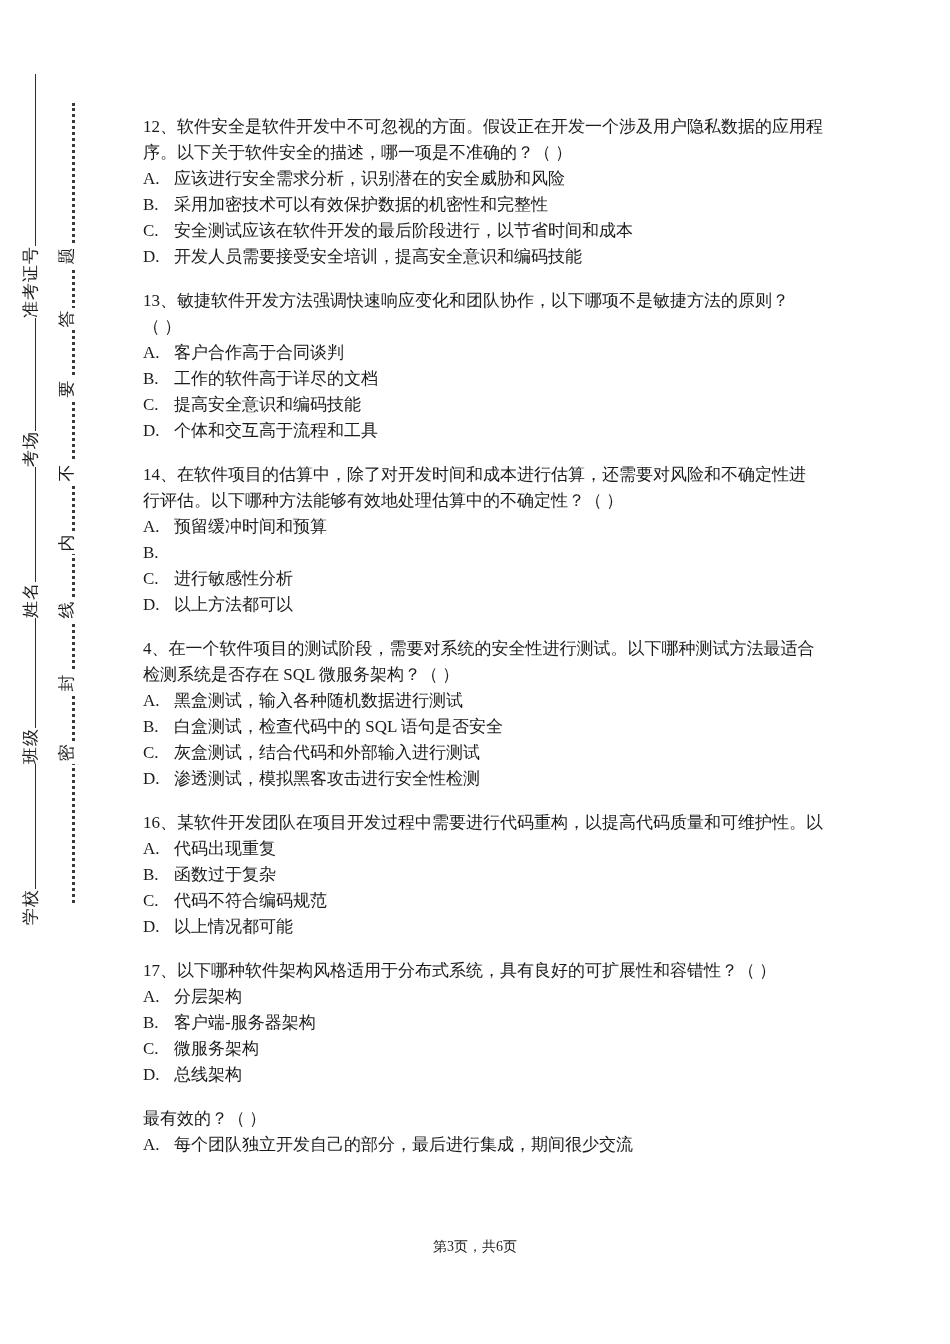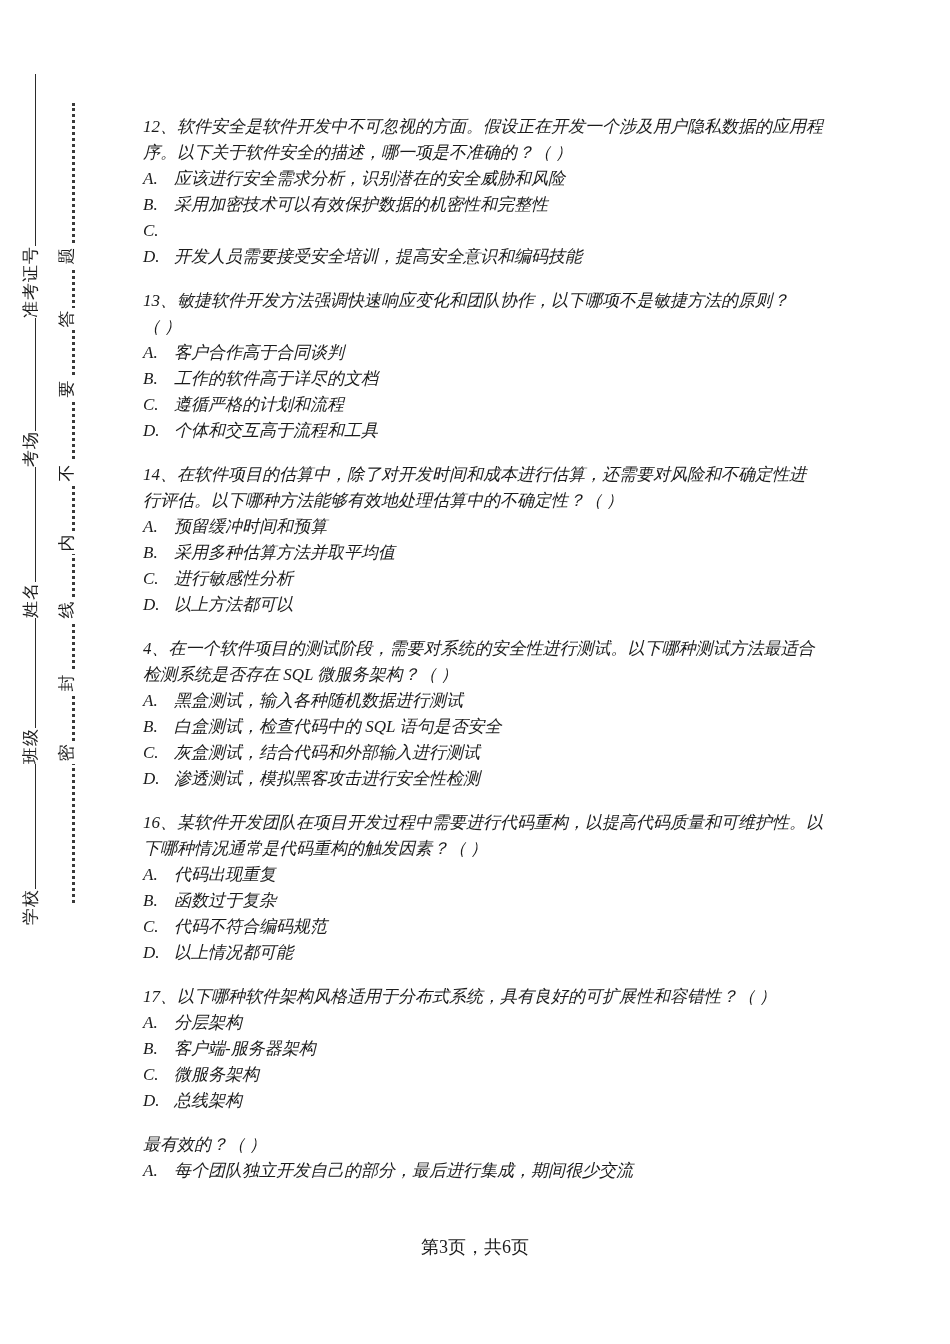--- a/index.html
+++ b/index.html
@@ -29,30 +29,30 @@
     background:#ffffff;text-align:center;
     font-size:17px;line-height:20px;
     transform:rotate(-90deg);
   }
 
   
   .content{
     position:absolute;left:143px;top:114px;width:695px;
     font-size:17px;line-height:26px;
   }
-  .question{margin:0 0 18px 0;font-style:italic;}
+  .question{margin:0 0 18px 0;}
   .stem-line{white-space:nowrap;}
   .opt{display:flex;white-space:nowrap;}
   .opt-letter{flex:0 0 31px;}
   .opt-text{flex:0 0 auto;}
 
   
   .footer{
     position:absolute;left:0;right:0;top:1237px;
-    text-align:center;font-size:18px;line-height:20px;
+    text-align:center;font-size:14px;line-height:20px;
   }
 </style>
 </head>
 <body>
 
 <div class="sheet">
 
   <div class="side-fields" id="side-fields"><span class="field-label">学校</span><span class="fblank" style="width: 125px;"></span><span class="field-label">班级</span><span class="fblank" style="width: 110px;"></span><span class="field-label">姓名</span><span class="fblank" style="width: 115px;"></span><span class="field-label">考场</span><span class="fblank" style="width: 113px;"></span><span class="field-label">准考证号</span><span class="fblank" style="width: 172px;"></span></div>
 
   <div id="seal-area">
@@ -74,56 +74,56 @@
         <div class="opt">
           <span class="opt-letter">A.</span>
           <span class="opt-text">应该进行安全需求分析，识别潜在的安全威胁和风险</span>
         </div>
         <div class="opt">
           <span class="opt-letter">B.</span>
           <span class="opt-text">采用加密技术可以有效保护数据的机密性和完整性</span>
         </div>
         <div class="opt">
           <span class="opt-letter">C.</span>
+          <span class="opt-text">安全测试应该在软件开发的最后阶段进行，以节省时间和成本</span>
         </div>
         <div class="opt">
           <span class="opt-letter">D.</span>
           <span class="opt-text">开发人员需要接受安全培训，提高安全意识和编码技能</span>
         </div>
       </div>
       <div class="question">
         <div class="stem-line">13、敏捷软件开发方法强调快速响应变化和团队协作，以下哪项不是敏捷方法的原则？</div>
         <div class="stem-line">（ ）</div>
         <div class="opt">
           <span class="opt-letter">A.</span>
           <span class="opt-text">客户合作高于合同谈判</span>
         </div>
         <div class="opt">
           <span class="opt-letter">B.</span>
           <span class="opt-text">工作的软件高于详尽的文档</span>
         </div>
         <div class="opt">
           <span class="opt-letter">C.</span>
-          <span class="opt-text">遵循严格的计划和流程</span>
+          <span class="opt-text">提高安全意识和编码技能</span>
         </div>
         <div class="opt">
           <span class="opt-letter">D.</span>
           <span class="opt-text">个体和交互高于流程和工具</span>
         </div>
       </div>
       <div class="question">
         <div class="stem-line">14、在软件项目的估算中，除了对开发时间和成本进行估算，还需要对风险和不确定性进</div>
         <div class="stem-line">行评估。以下哪种方法能够有效地处理估算中的不确定性？（ ）</div>
         <div class="opt">
           <span class="opt-letter">A.</span>
           <span class="opt-text">预留缓冲时间和预算</span>
         </div>
         <div class="opt">
           <span class="opt-letter">B.</span>
-          <span class="opt-text">采用多种估算方法并取平均值</span>
         </div>
         <div class="opt">
           <span class="opt-letter">C.</span>
           <span class="opt-text">进行敏感性分析</span>
         </div>
         <div class="opt">
           <span class="opt-letter">D.</span>
           <span class="opt-text">以上方法都可以</span>
         </div>
       </div>
@@ -142,21 +142,20 @@
           <span class="opt-letter">C.</span>
           <span class="opt-text">灰盒测试，结合代码和外部输入进行测试</span>
         </div>
         <div class="opt">
           <span class="opt-letter">D.</span>
           <span class="opt-text">渗透测试，模拟黑客攻击进行安全性检测</span>
         </div>
       </div>
       <div class="question">
         <div class="stem-line">16、某软件开发团队在项目开发过程中需要进行代码重构，以提高代码质量和可维护性。以</div>
-        <div class="stem-line">下哪种情况通常是代码重构的触发因素？（ ）</div>
         <div class="opt">
           <span class="opt-letter">A.</span>
           <span class="opt-text">代码出现重复</span>
         </div>
         <div class="opt">
           <span class="opt-letter">B.</span>
           <span class="opt-text">函数过于复杂</span>
         </div>
         <div class="opt">
           <span class="opt-letter">C.</span>

